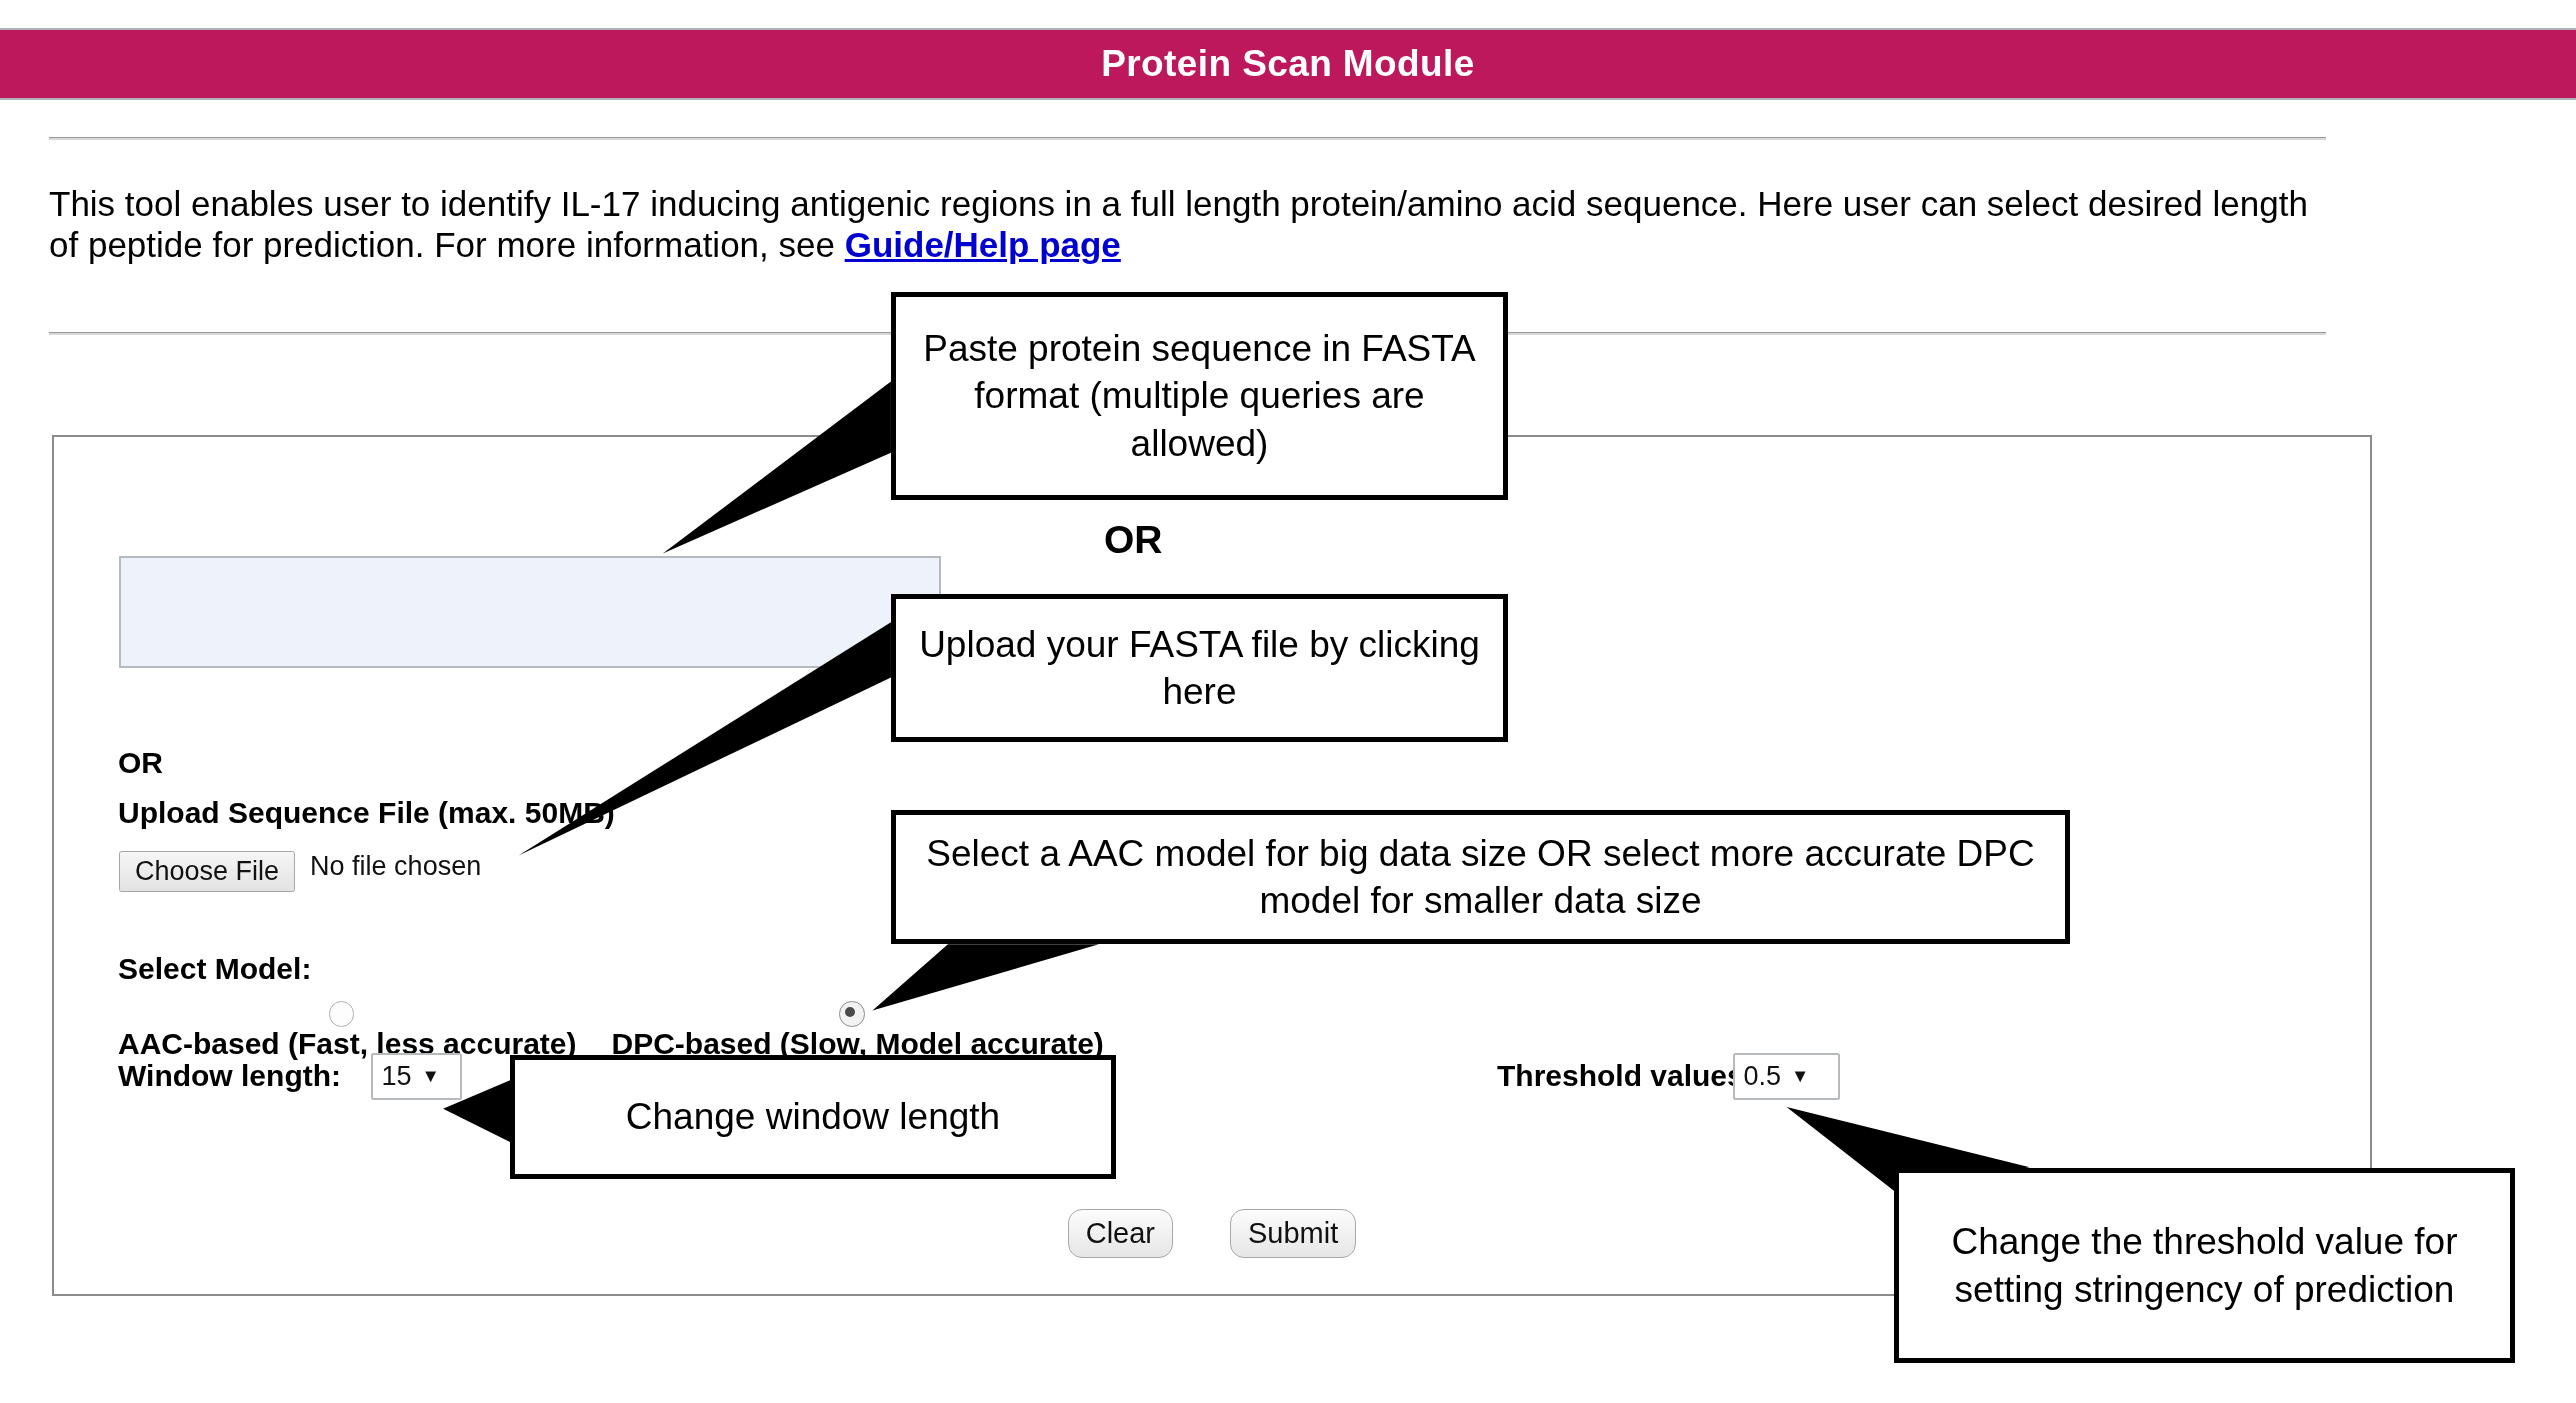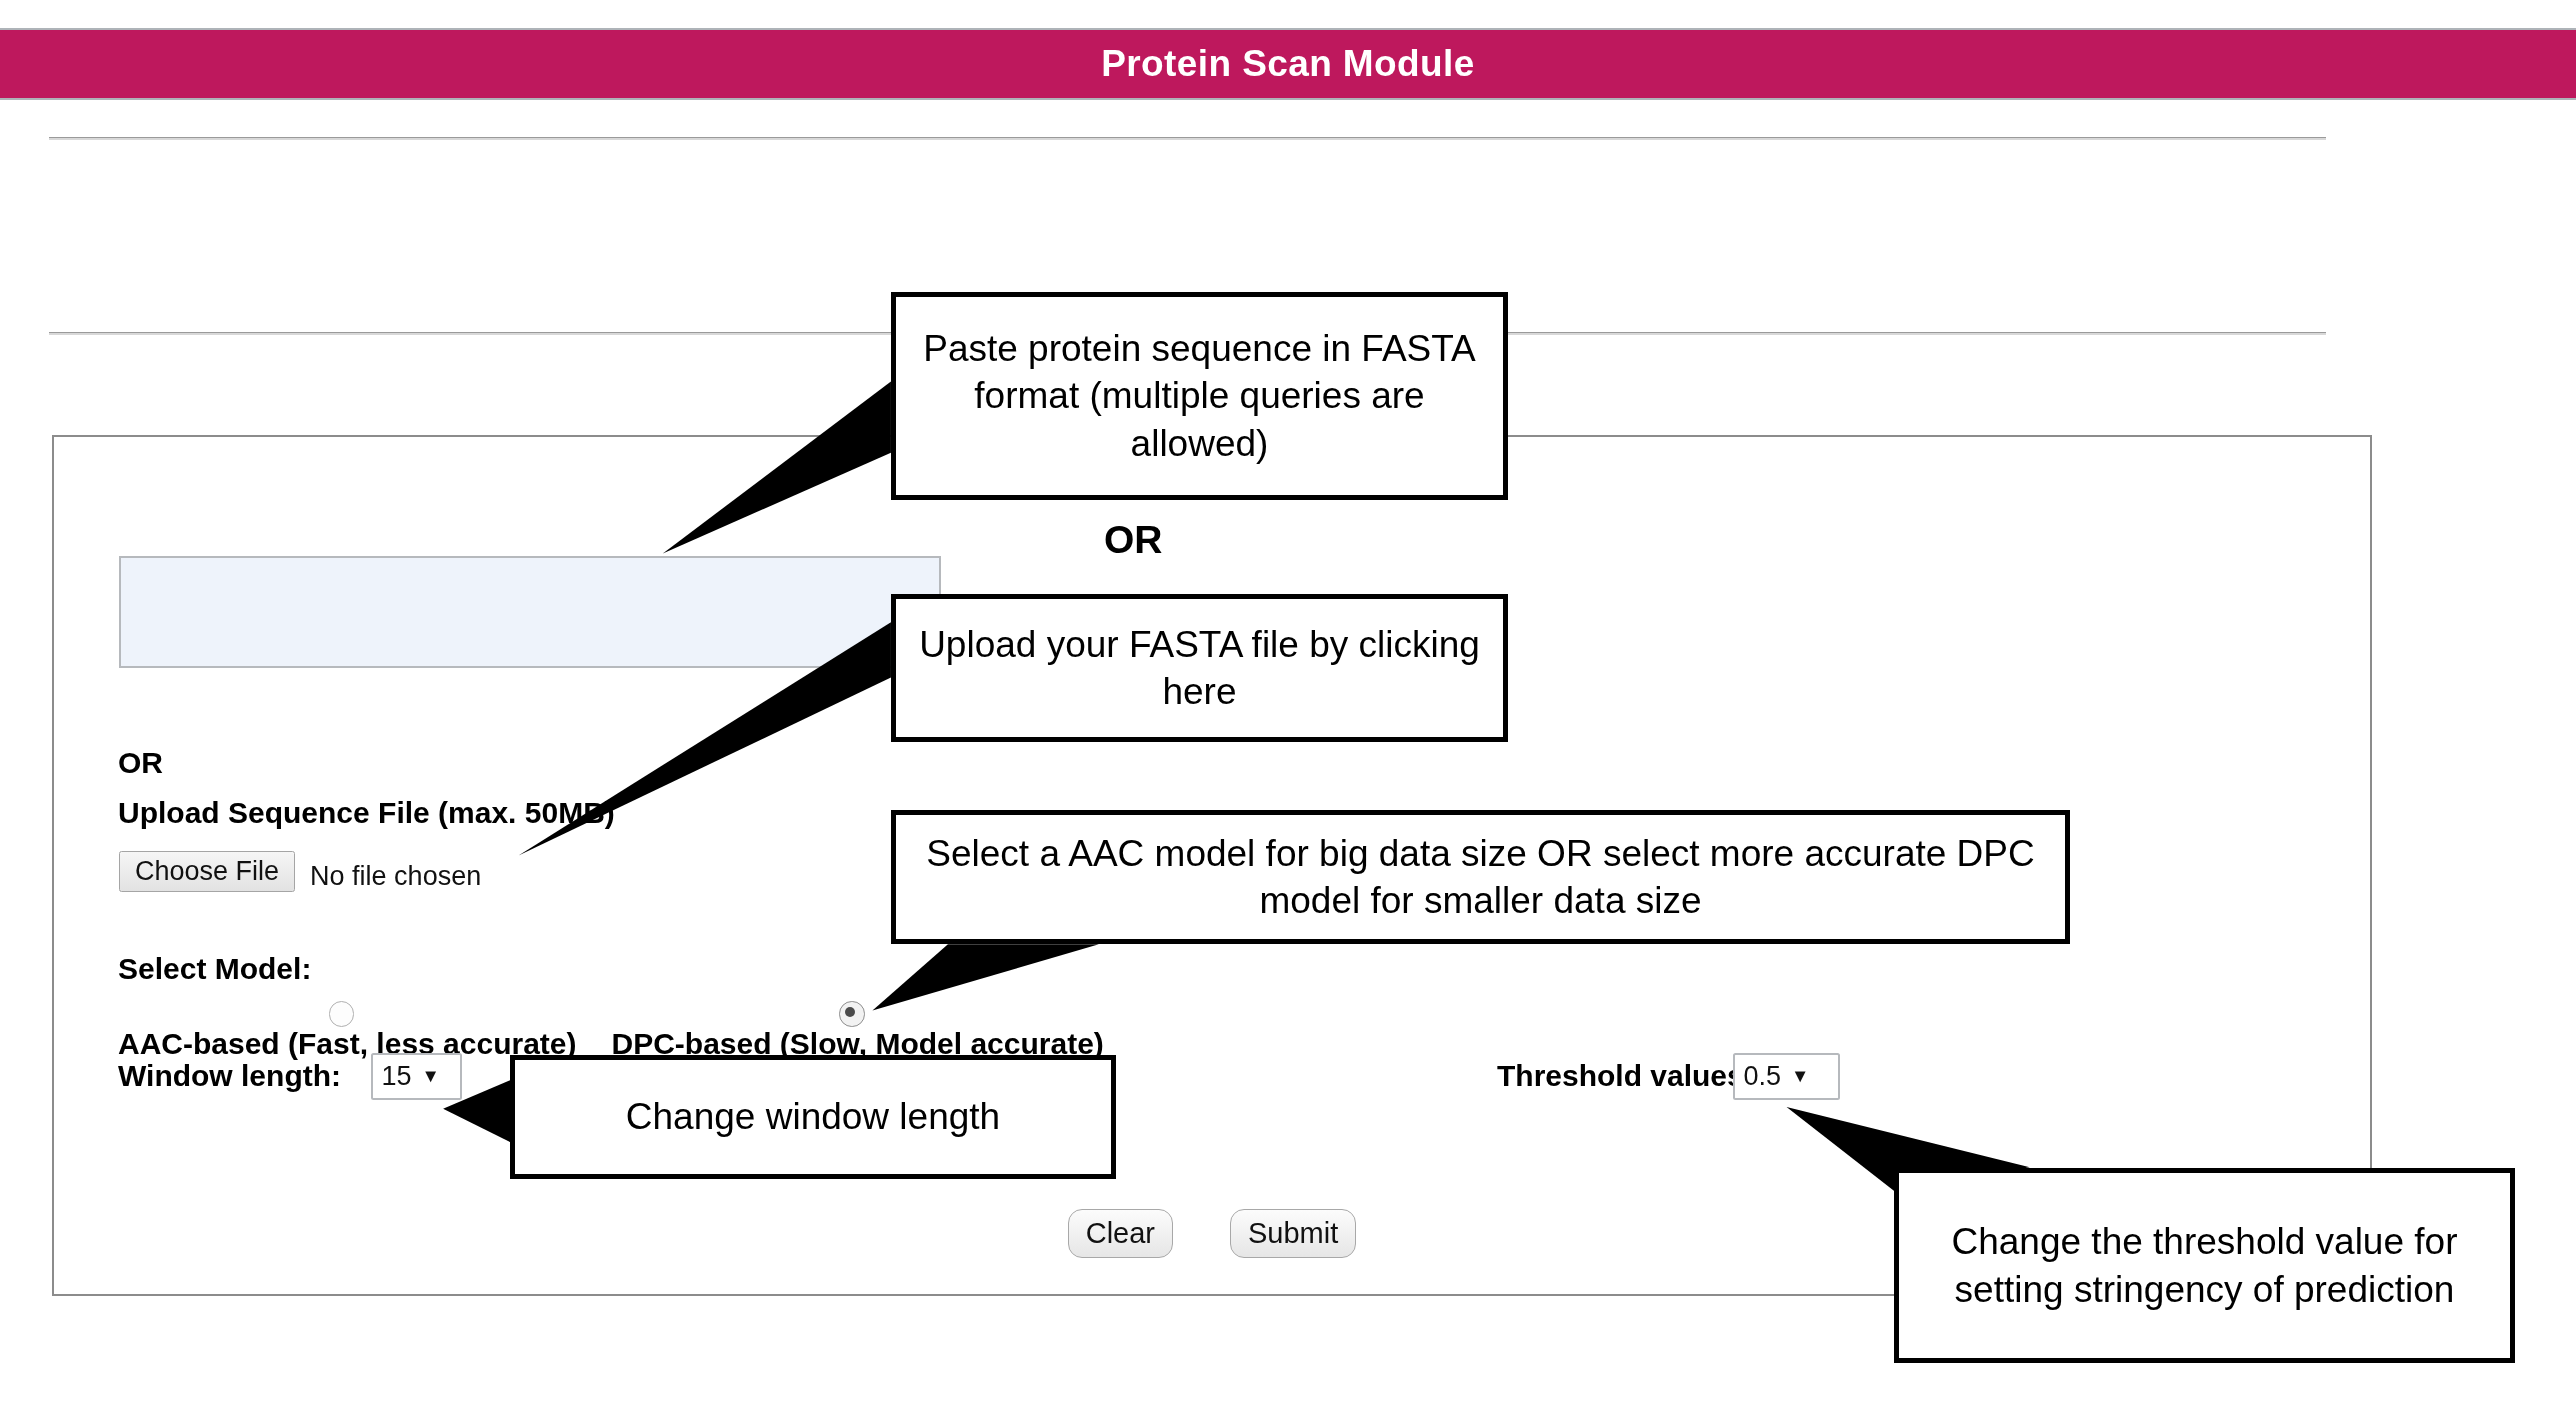--- a/index.html
+++ b/index.html
@@ -132,21 +132,21 @@
   }
   .resize-grip::before { width: 18.5px; left: 0.8px;  top: 13.4px; }
   .resize-grip::after  { width: 10px; left: 6.7px;  top: 17.6px; }
 
   
   .file-row {
     position: absolute;
     left: 65px;
     top: 414px;
     display: flex;
-    align-items: flex-end;
+    align-items: flex-start;
   }
   .choose-file-btn {
     font-family: "Liberation Sans", sans-serif;
     font-size: 27px;
     padding: 4.2px 15px;
     background: linear-gradient(to bottom, #f6f6f6 0%, #e2e2e2 100%);
     border: 1.7px solid #a5a5a5;
     border-radius: 2.5px;
     color: #111;
     cursor: pointer;
@@ -306,20 +306,23 @@
 <body>
 
 <div id="page">
 
   <div class="titlebar">
     <div class="titlebar-text">Protein Scan Module</div>
   </div>
 
   <div class="hr hr-top"></div>
 
+  <div class="intro">
+    <span>This tool enables user to identify IL-17 inducing antigenic regions in a full length protein/amino acid sequence. Here user can select desired length of peptide for prediction. For more information, see </span><a class="guide-link" href="#">Guide/Help page</a>
+  </div>
 
   <div class="hr hr-bottom"></div>
 
   <div class="form-panel">
 
 
     <textarea class="seq-textarea" placeholder="" style=""></textarea>
     <div class="resize-grip"></div>
 
     <div class="field-label lbl-or">OR</div>

